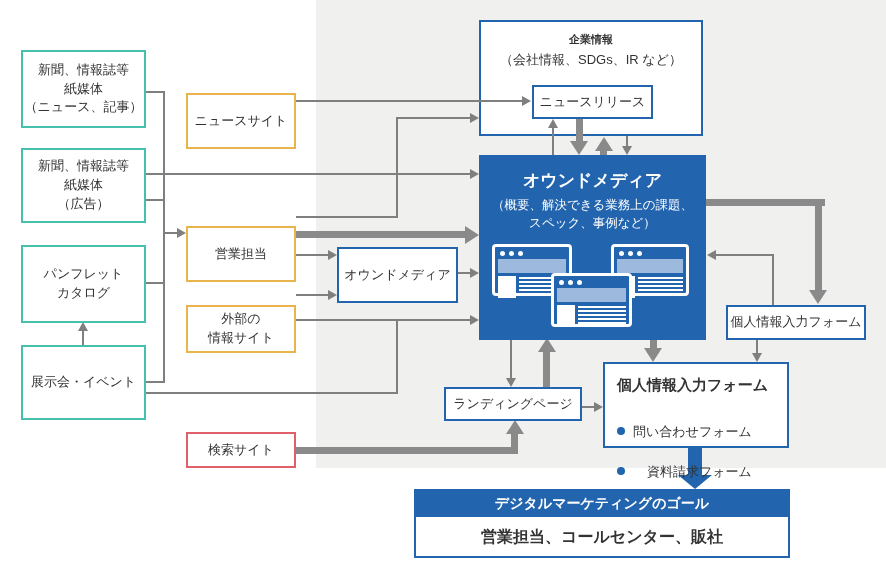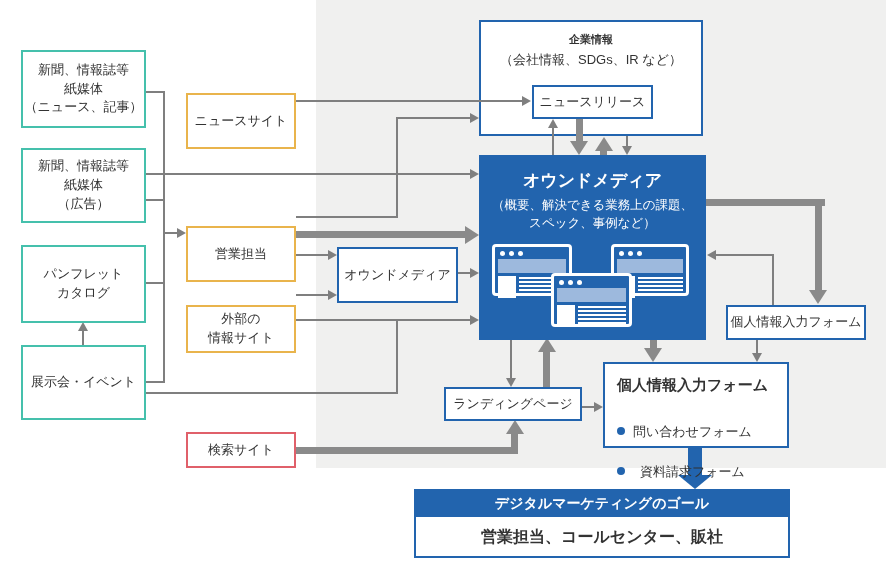--- a/index.html
+++ b/index.html
@@ -35,21 +35,21 @@
   .bwin .dots{display:flex;gap:4px;padding:4px 0 3px 5px;}
   .bwin .dots i{width:5px;height:5px;border-radius:50%;background:#fff;}
   .bwin .hero{height:14px;background:#9db9dd;margin:0 3px;}
   .bwin .rows{display:flex;gap:3px;margin:3px 3px 0 3px;}
   .bwin .thumb{width:18px;height:22px;background:#fff;}
   .bwin .lines{flex:1;display:flex;flex-direction:column;gap:2px;padding-top:1px;}
   .bwin .lines i{height:2px;background:#fff;}
   
   .formbox{flex-direction:column;align-items:flex-start;padding:10px 12px;justify-content:flex-start;}
   .formbox .t{font-weight:bold;font-size:15px;margin-bottom:5px;}
-  .formbox ul{list-style:none;margin:0;padding:0;font-size:13px;text-align:center;}
+  .formbox ul{list-style:none;margin:0;padding:0;font-size:13px;text-align:right;}
   .formbox li{margin-top:3px;padding-left:16px;position:relative;}
   .formbox li::before{content:"";position:absolute;left:0;top:4px;width:8px;height:8px;border-radius:50%;background:#2264ae;}
   
   .goal{position:absolute;left:414px;top:489px;width:376px;height:69px;border:2px solid #2264ae;box-sizing:border-box;background:#fff;z-index:3;}
   .goal .hd{background:#2264ae;color:#fff;font-weight:bold;font-size:14px;text-align:center;padding:4px 0;}
   .goal .bd{font-weight:bold;font-size:16px;color:#333;text-align:center;padding:10px 0;}
   
   .hl{position:absolute;height:2px;background:#7f7f7f;z-index:2;}
   .vl{position:absolute;width:2px;background:#7f7f7f;z-index:2;}
   .hlT{position:absolute;height:7px;background:#8a8a8a;z-index:2;}

